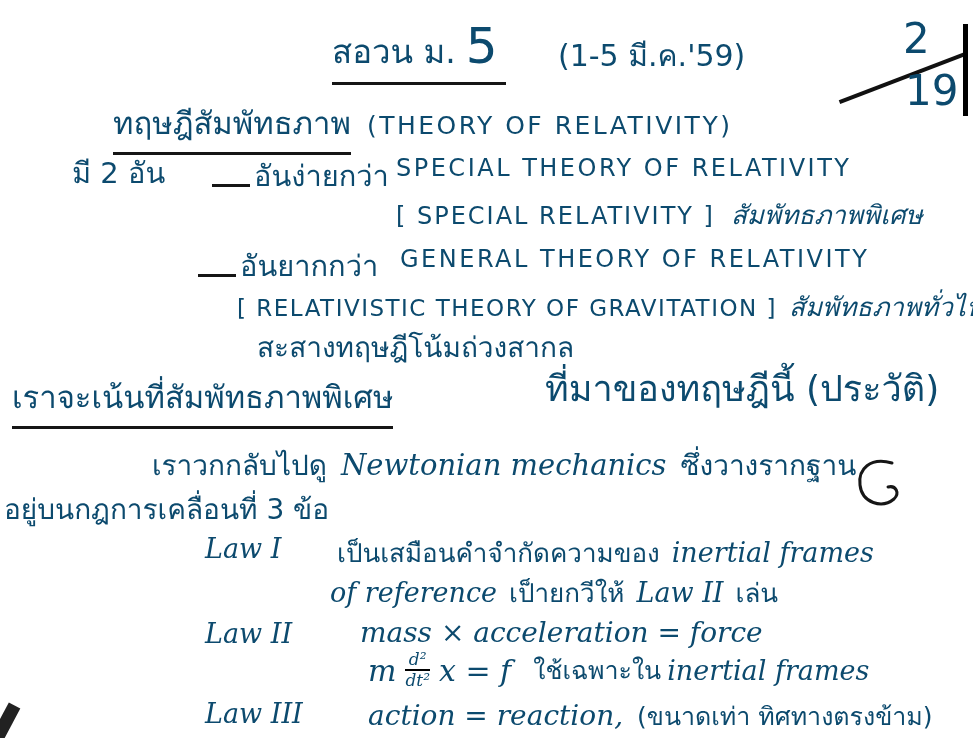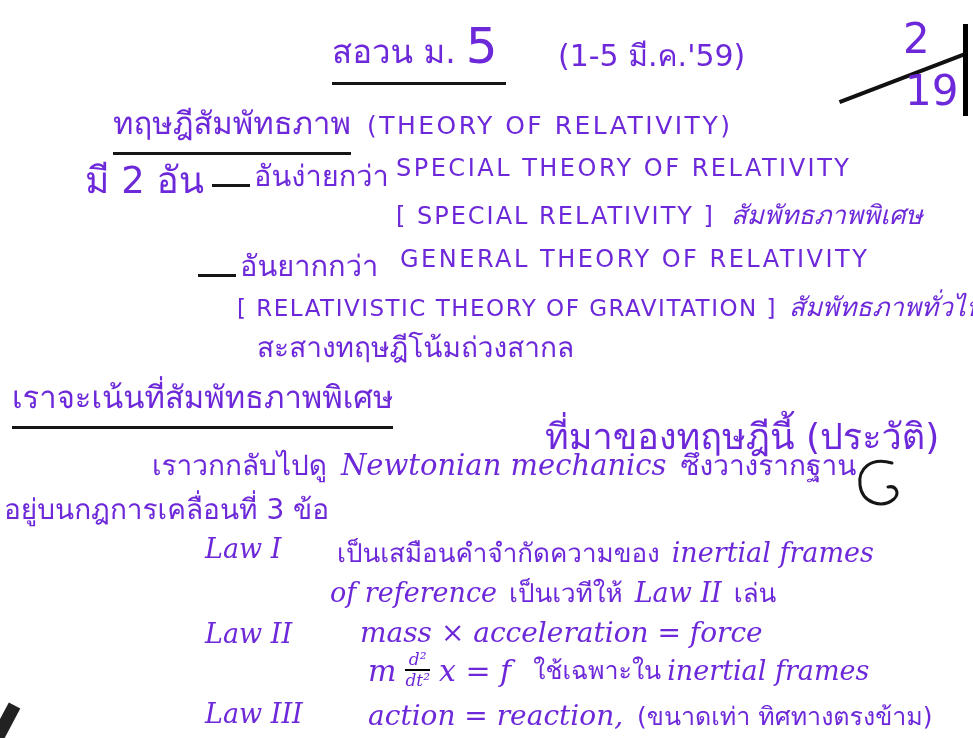--- a/index.html
+++ b/index.html
@@ -2,21 +2,21 @@
 <html><head>
 <meta charset="utf-8">
 <style>
   html,body{margin:0;padding:0;}
   body{
     width:973px;height:738px;position:relative;overflow:hidden;
     background:#ffffff;
     font-family:"DejaVu Sans",sans-serif;
     color:#161616;
   }
-  .line{position:absolute;white-space:nowrap;color:#6d28d9;}
+  .line{position:absolute;white-space:nowrap;color:#0c4a6e;}
   .thai{font-family:"DejaVu Sans",sans-serif;}
   .caps{font-family:"DejaVu Sans",sans-serif;letter-spacing:2.5px;font-weight:400;}
   .cursive{font-family:"DejaVu Serif",serif;font-style:italic;}
   .ul{border-bottom:3px solid #161616;padding-bottom:4px;}
   .dash{position:absolute;background:#161616;height:3px;}
   .frac{display:inline-block;vertical-align:-8px;text-align:center;line-height:1;margin:0 3px;}
   .frac .num{display:block;border-bottom:2px solid #000000;padding:0 3px 1px;font-size:17px;}
   .frac .den{display:block;padding-top:1px;font-size:17px;}
   .page-slash{position:absolute;width:135px;height:4px;background:#111;transform:rotate(-21deg);}
   .edge-bar{position:absolute;background:#000;}
@@ -38,62 +38,62 @@
   <span class="page-slash" style="left:-18px;top:66px;"></span>
   <span class="thai" style="position:absolute;left:52px;top:56px;font-size:42px;">19</span>
 </div>
 <div class="edge-bar" style="left:963px;top:24px;width:5px;height:92px;"></div>
 
 <div class="line" style="left:113px;top:98px;display:flex;align-items:baseline;gap:16px;">
   <span class="thai ul" style="font-size:31px;">ทฤษฎีสัมพัทธภาพ</span>
   <span class="caps" style="font-size:25px;">(THEORY OF RELATIVITY)</span>
 </div>
 
-<div class="line thai" style="left:85px;top:150px;font-size:37px;">มี 2 อัน</div>
+<div class="line thai" style="left:72px;top:150px;font-size:29px;">มี 2 อัน</div>
 <div class="dash" style="left:212px;top:184px;width:38px;"></div>
 <div class="line thai" style="left:254px;top:153px;font-size:29px;">อันง่ายกว่า</div>
 <div class="line caps" style="left:396px;top:154px;font-size:24px;">SPECIAL THEORY OF RELATIVITY</div>
 
 <div class="line" style="left:396px;top:194px;display:flex;align-items:baseline;gap:16px;">
   <span class="caps" style="font-size:24px;letter-spacing:2px;">[ SPECIAL RELATIVITY ]</span>
   <span class="thai cursive" style="font-size:26px;">สัมพัทธภาพพิเศษ</span>
 </div>
 
 <div class="dash" style="left:198px;top:274px;width:38px;"></div>
 <div class="line thai" style="left:240px;top:243px;font-size:29px;">อันยากกว่า</div>
 <div class="line caps" style="left:400px;top:245px;font-size:24px;">GENERAL THEORY OF RELATIVITY</div>
 
 <div class="line" style="left:237px;top:286px;display:flex;align-items:baseline;gap:12px;">
   <span class="caps" style="font-size:23px;letter-spacing:1.5px;">[ RELATIVISTIC THEORY OF GRAVITATION ]</span>
   <span class="thai cursive" style="font-size:26px;">สัมพัทธภาพทั่วไป</span>
 </div>
 <div class="line thai" style="left:257px;top:325px;font-size:28px;">สะสางทฤษฎีโน้มถ่วงสากล</div>
 
 <div class="line thai ul" style="left:12px;top:372px;font-size:31px;">เราจะเน้นที่สัมพัทธภาพพิเศษ</div>
-<div class="line thai" style="left:545px;top:360px;font-size:36px;margin-top:48px;">ที่มาของทฤษฎีนี้ (ประวัติ)</div>
+<div class="line thai" style="left:545px;top:360px;font-size:36px;">ที่มาของทฤษฎีนี้ (ประวัติ)</div>
 
 <div class="line" style="left:152px;top:443px;display:flex;align-items:baseline;gap:14px;">
   <span class="thai" style="font-size:28px;">เราวกกลับไปดู</span>
   <span class="cursive" style="font-size:29px;">Newtonian mechanics</span>
   <span class="thai" style="font-size:28px;">ซึ่งวางรากฐาน</span>
 </div>
 <div class="line thai" style="left:4px;top:487px;font-size:28px;">อยู่บนกฎการเคลื่อนที่ 3 ข้อ</div>
 
 <svg style="position:absolute;left:852px;top:455px;" width="52" height="58" viewBox="0 0 52 58">
   <path d="M40,8 C18,2 6,14 8,30 C10,48 30,54 42,44 C48,38 44,30 36,32" fill="none" stroke="#161616" stroke-width="3" stroke-linecap="round"></path>
 </svg>
 
 <div class="line cursive" style="left:205px;top:533px;font-size:27px;">Law I</div>
 <div class="line" style="left:312px;top:532px;display:flex;align-items:baseline;gap:12px;margin-left:25px;">
   <span class="thai" style="font-size:26px;">เป็นเสมือนคำจำกัดความของ</span>
   <span class="cursive" style="font-size:27px;">inertial frames</span>
 </div>
 <div class="line" style="left:330px;top:572px;display:flex;align-items:baseline;gap:12px;">
   <span class="cursive" style="font-size:27px;">of reference</span>
-  <span class="thai" style="font-size:26px;">เป็นเวทีให้</span>
+  <span class="thai" style="font-size:26px;">เป็ายกวีให้</span>
   <span class="cursive" style="font-size:27px;">Law II</span>
   <span class="thai" style="font-size:26px;">เล่น</span>
 </div>
 
 <div class="line cursive" style="left:205px;top:618px;font-size:27px;">Law II</div>
 <div class="line cursive" style="left:360px;top:616px;font-size:28px;">mass × acceleration = force</div>
 
 <div class="line" style="left:368px;top:650px;display:flex;align-items:center;gap:6px;">
   <span class="cursive" style="font-size:30px;">m</span>
   <span class="frac cursive">

